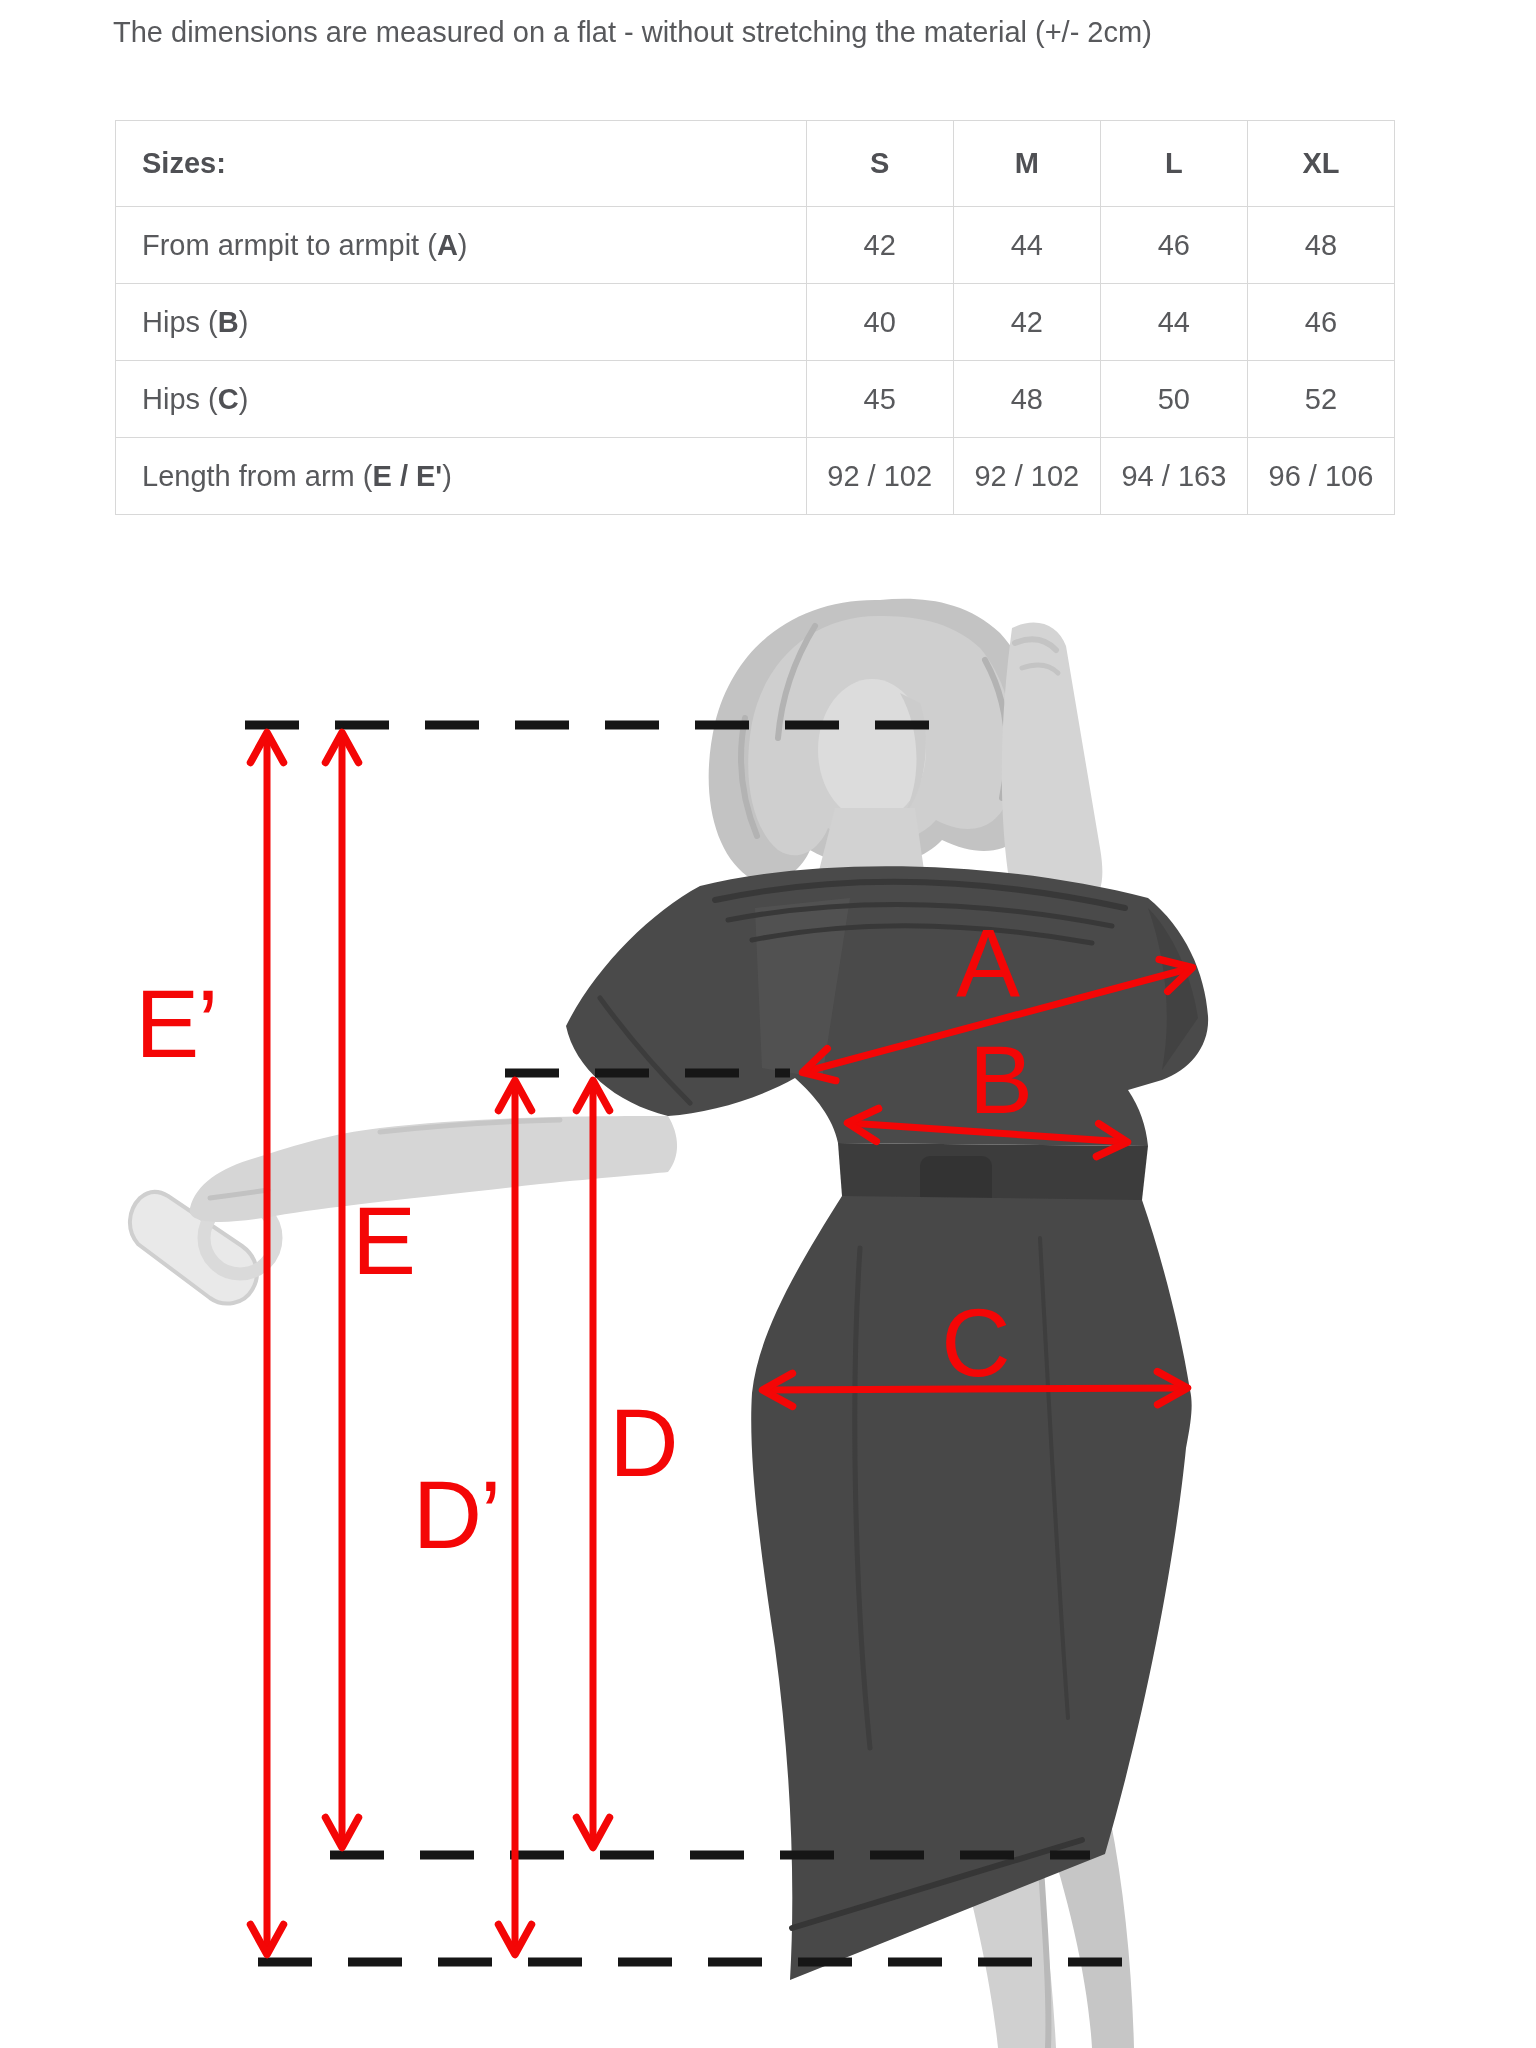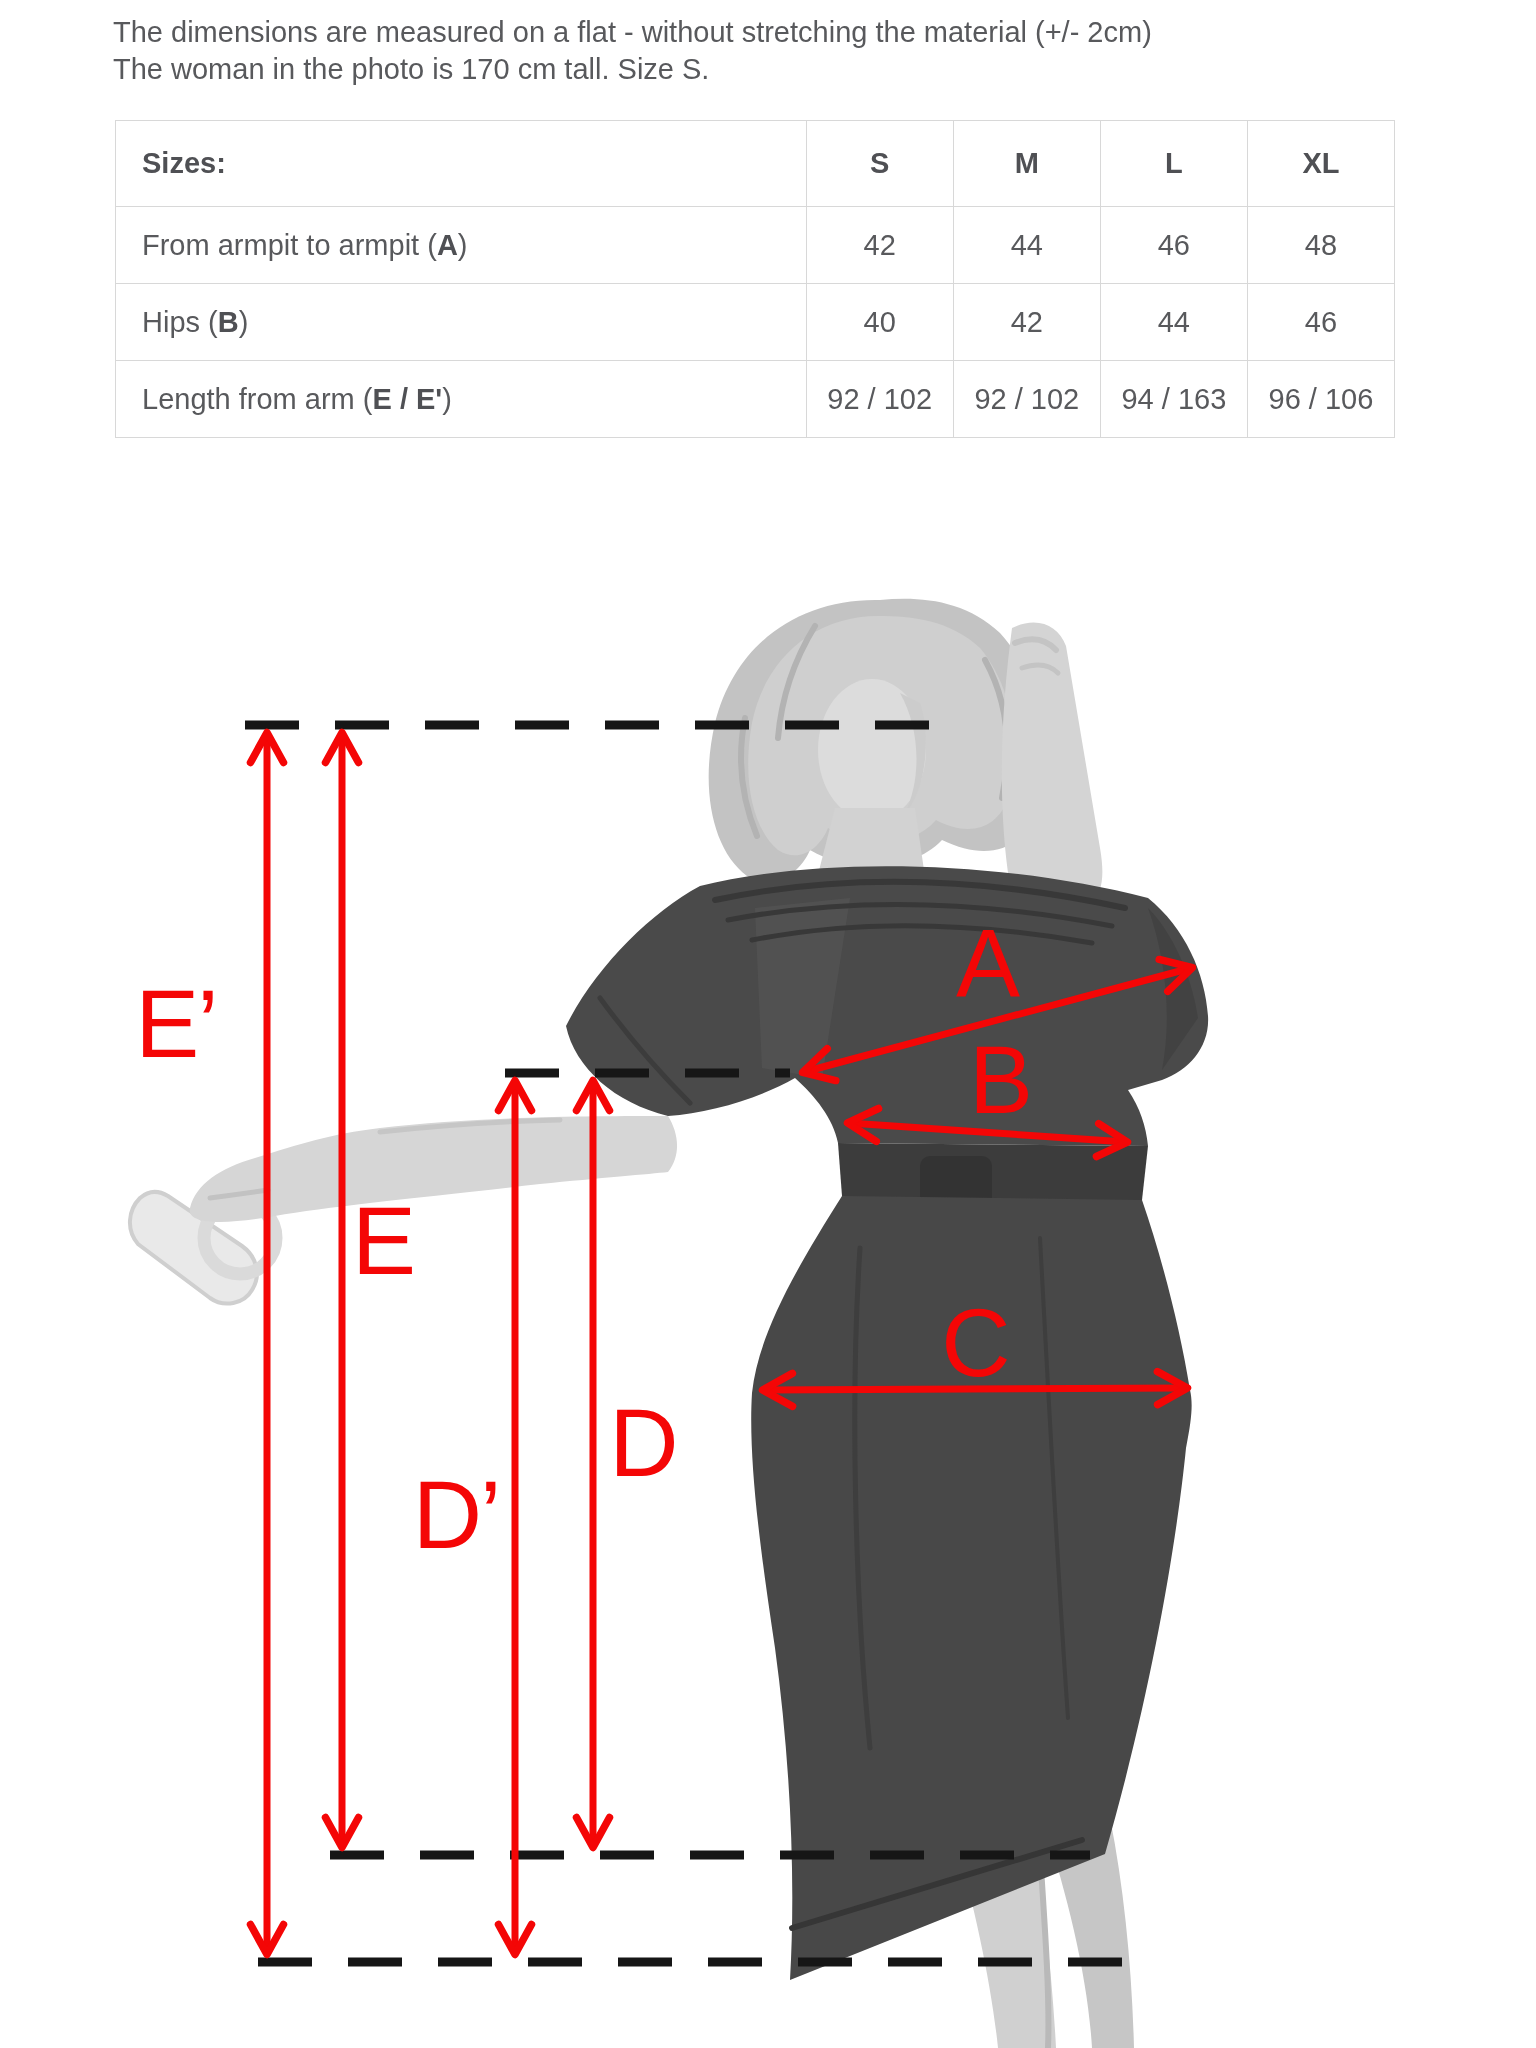--- a/index.html
+++ b/index.html
@@ -38,21 +38,20 @@
   .dash-line{stroke:var(--c-dash_black,#161616);stroke-width:9;stroke-dasharray:54 36;fill:none;}
   .fold{fill:none;stroke-linecap:round;}
 </style>
 </head>
 <body>
 
 <div class="page">
 
   <div class="intro">
     <div>The dimensions are measured on a flat - without stretching the material (+/- 2cm)</div>
-    <div>The woman in the photo is 170 cm tall. Size S.</div>
   </div>
 
   <table class="size-table">
     <colgroup>
         <col class="c-label">
         <col class="c-size">
         <col class="c-size">
         <col class="c-size">
         <col class="c-size">
       </colgroup>
@@ -70,20 +69,27 @@
       <td>44</td>
       <td>46</td>
       <td>48</td>
     </tr>
     <tr>
       <td class="lbl"><span>Hips (</span><b>B</b><span>)</span></td>
       <td>40</td>
       <td>42</td>
       <td>44</td>
       <td>46</td>
+    </tr>
+    <tr>
+      <td class="lbl"><span>Hips (</span><b>C</b><span>)</span></td>
+      <td>45</td>
+      <td>48</td>
+      <td>50</td>
+      <td>52</td>
     </tr>
     <tr>
       <td class="lbl"><span>Length from arm (</span><b>E / E'</b><span>)</span></td>
       <td>92 / 102</td>
       <td>92 / 102</td>
       <td>94 / 163</td>
       <td>96 / 106</td>
     </tr>
   </tbody>
     </table>

